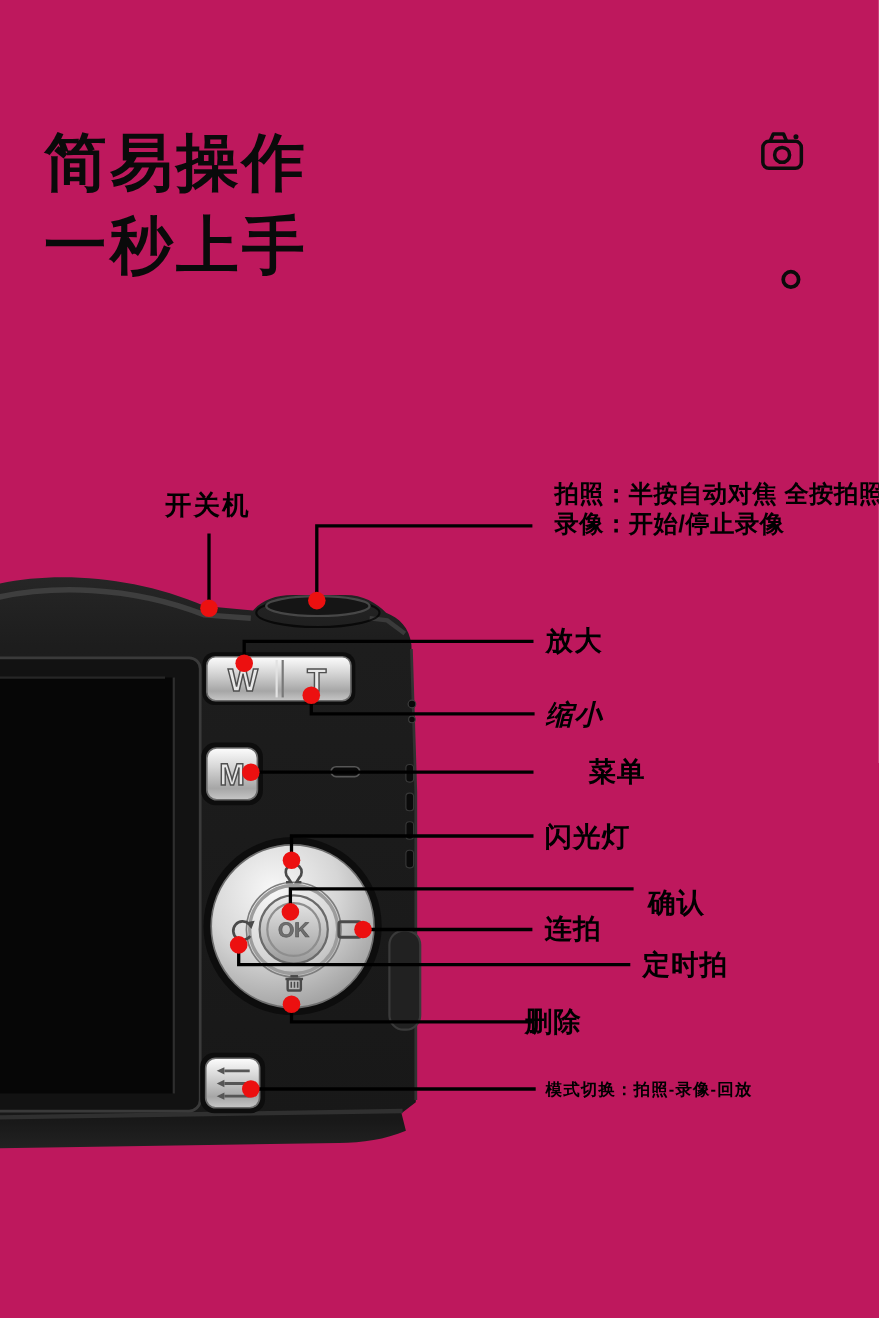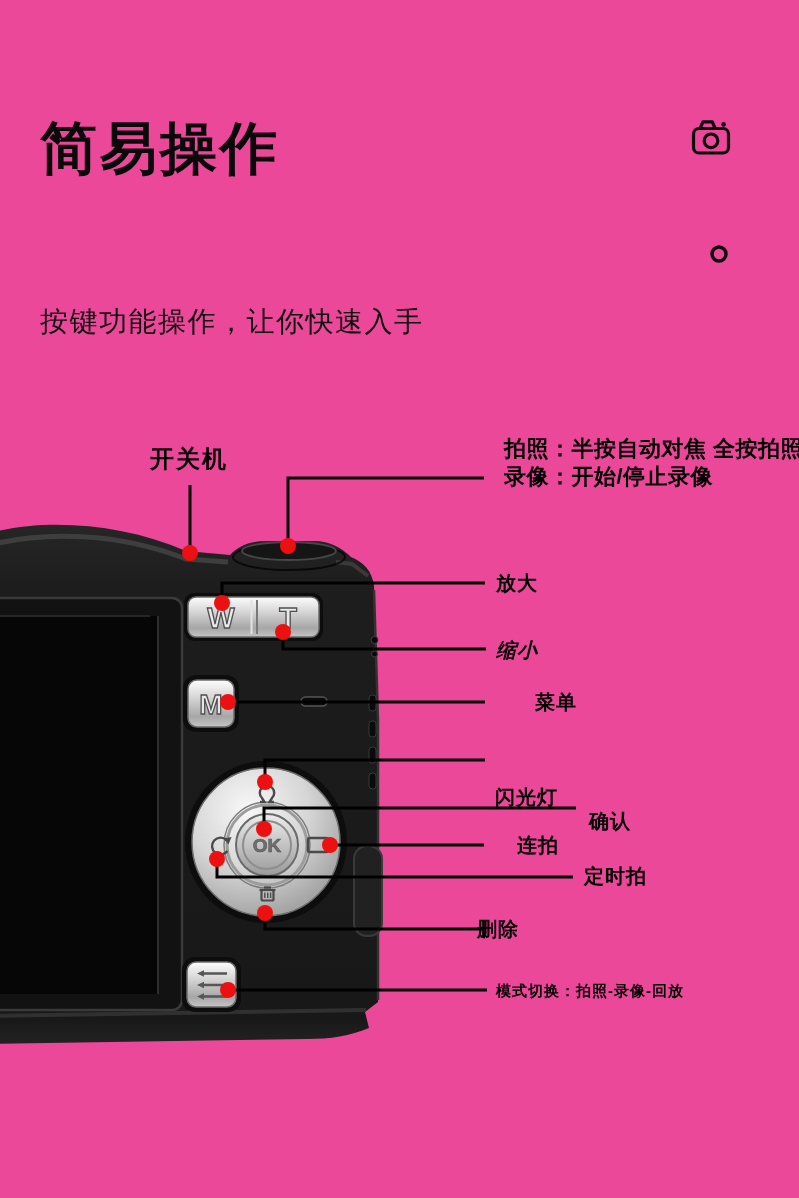--- a/index.html
+++ b/index.html
@@ -1,52 +1,52 @@
 <!DOCTYPE html>
 <html><head>
 <meta charset="utf-8">
 <style>
   html,body{margin:0;padding:0;background:#ffffff;}
   .stage{
-    position:relative;width:799px;height:1198px;overflow:hidden;background:#ec4899;
+    position:relative;width:799px;height:1198px;overflow:hidden;background:#be185d;
     font-family:"Liberation Sans","DejaVu Sans",sans-serif;color:#000;
   }
   .title{
     position:absolute;left:40px;top:110px;
     font-size:57px;line-height:76px;font-weight:800;letter-spacing:3px;color:#0a0a0a;
     white-space:nowrap;
   }
   .subtitle{
     position:absolute;left:40px;top:303px;
     font-size:28px;font-weight:400;letter-spacing:1.5px;color:#0d0d0d;white-space:nowrap;
   }
   .callout{
-    position:absolute;font-weight:700;font-size:20px;line-height:27px;
+    position:absolute;font-weight:700;font-size:25px;line-height:27px;
     color:#000;white-space:nowrap;letter-spacing:1px;
   }
   .callout.small{font-size:15px;line-height:23px;}
   .shutter-block{
     position:absolute;left:504px;top:435px;
     font-weight:700;font-size:22px;line-height:27.5px;color:#000;
     white-space:nowrap;letter-spacing:0.5px;
   }
   .power-label{position:absolute;left:150px;top:443px;font-size:24px;font-weight:700;
     color:#000;white-space:nowrap;letter-spacing:2px;}
   svg{display:block;}
   .abs{position:absolute;}
 </style>
 </head>
 <body>
 
 <div class="stage">
 
   <div class="title">
     <div>简易操作</div>
+    <div>一秒上手</div>
   </div>
-  <div class="subtitle">按键功能操作，让你快速入手</div>
 
   <svg class="abs" style="left:690px;top:117px;" width="44" height="44" viewBox="0 0 44 44">
     <rect x="3.5" y="11.5" width="35" height="24.5" rx="5.5" fill="none" stroke="#0b0b0b" stroke-width="3.2"></rect>
     <path d="M10 11.5 L13 4.8 L22.3 4.8 L25.2 11.5" fill="none" stroke="#0b0b0b" stroke-width="3.2" stroke-linejoin="round"></path>
     <circle cx="21" cy="23.8" r="6.8" fill="none" stroke="#0b0b0b" stroke-width="3.2"></circle>
     <circle cx="33.6" cy="7.4" r="2.3" fill="#0b0b0b"></circle>
   </svg>
   <svg class="abs" style="left:708px;top:243px;" width="22" height="22" viewBox="0 0 22 22">
     <circle cx="11" cy="11" r="7" fill="none" stroke="#0b0b0b" stroke-width="3.4"></circle>
   </svg>
@@ -202,20 +202,20 @@
   <div class="power-label">开关机</div>
 
   <div class="shutter-block">
     <div>拍照：半按自动对焦 全按拍照</div>
     <div>录像：开始/停止录像</div>
   </div>
 
   <div class="callout" style="left:496px;top:570px;">放大</div>
   <div class="callout" style="left:496px;top:637px;font-style:italic;">缩小</div>
   <div class="callout" style="left:495px;top:689px;margin-left:40px;">菜单</div>
-  <div class="callout" style="left:495px;top:748px;margin-top:36px;">闪光灯</div>
+  <div class="callout" style="left:495px;top:748px;">闪光灯</div>
   <div class="callout" style="left:589px;top:796px;margin-top:12px;">确认</div>
-  <div class="callout" style="left:495px;top:832px;margin-left:22px;">连拍</div>
-  <div class="callout" style="left:584px;top:864px;font-family:Liberation Mono, monospace;">定时拍</div>
+  <div class="callout" style="left:495px;top:832px;">连拍</div>
+  <div class="callout" style="left:584px;top:864px;">定时拍</div>
   <div class="callout" style="left:477px;top:916px;">删除</div>
   <div class="callout small" style="left:496px;top:979px;">模式切换：拍照-录像-回放</div>
 
 </div>
 
 </body></html>

